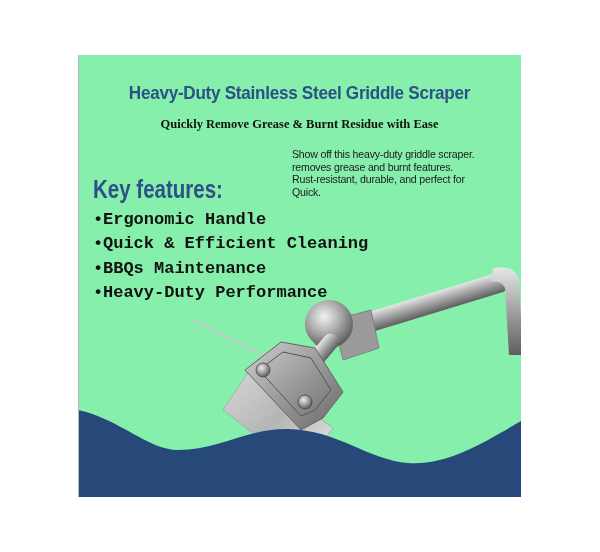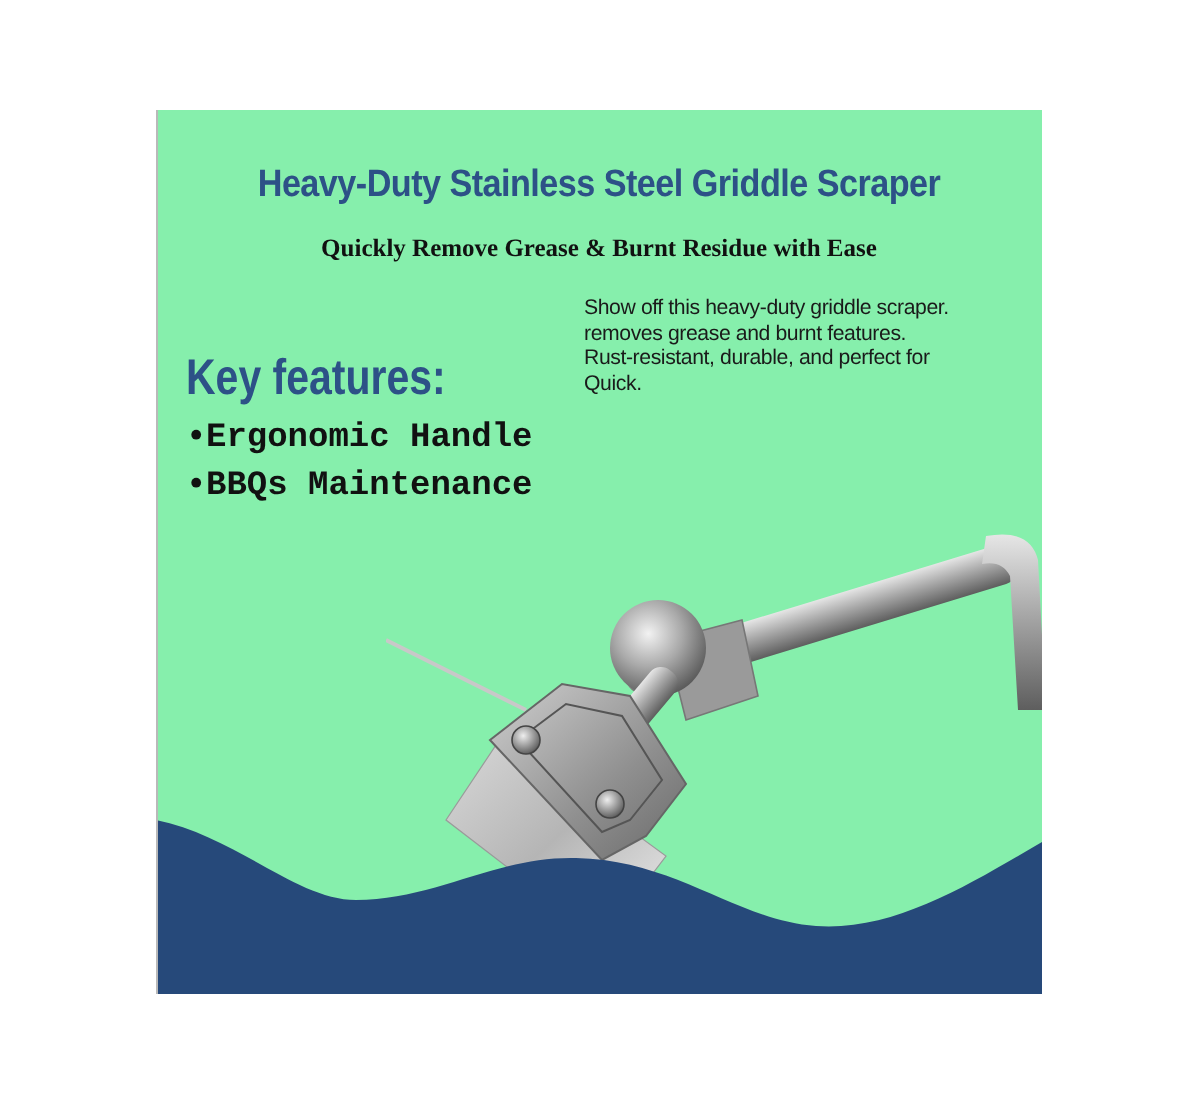--- a/index.html
+++ b/index.html
@@ -27,21 +27,23 @@
     <div>Show off this heavy-duty griddle scraper.</div>
     <div>removes grease and burnt features.</div>
     <div>Rust-resistant, durable, and perfect for</div>
     <div>Quick.</div>
   </div>
 
   <div class="kf-heading">Key features:</div>
 
   <ul class="features">
     <li><span class="bullet">•</span><span>Ergonomic Handle</span></li>
+    <li><span class="bullet">•</span><span>Quick &amp; Efficient Cleaning</span></li>
     <li><span class="bullet">•</span><span>BBQs Maintenance</span></li>
+    <li><span class="bullet">•</span><span>Heavy-Duty Performance</span></li>
   </ul>
 
   <svg class="scraper" viewBox="0 0 330 270" xmlns="http://www.w3.org/2000/svg">
     <defs>
       <linearGradient id="rod" x1="0" y1="0" x2="0" y2="1">
         <stop offset="0" stop-color="#e6e6e6"></stop>
         <stop offset="0.45" stop-color="#a8a8a8"></stop>
         <stop offset="1" stop-color="#5e5e5e"></stop>
       </linearGradient>
       <linearGradient id="blade" x1="0" y1="0" x2="1" y2="1">

